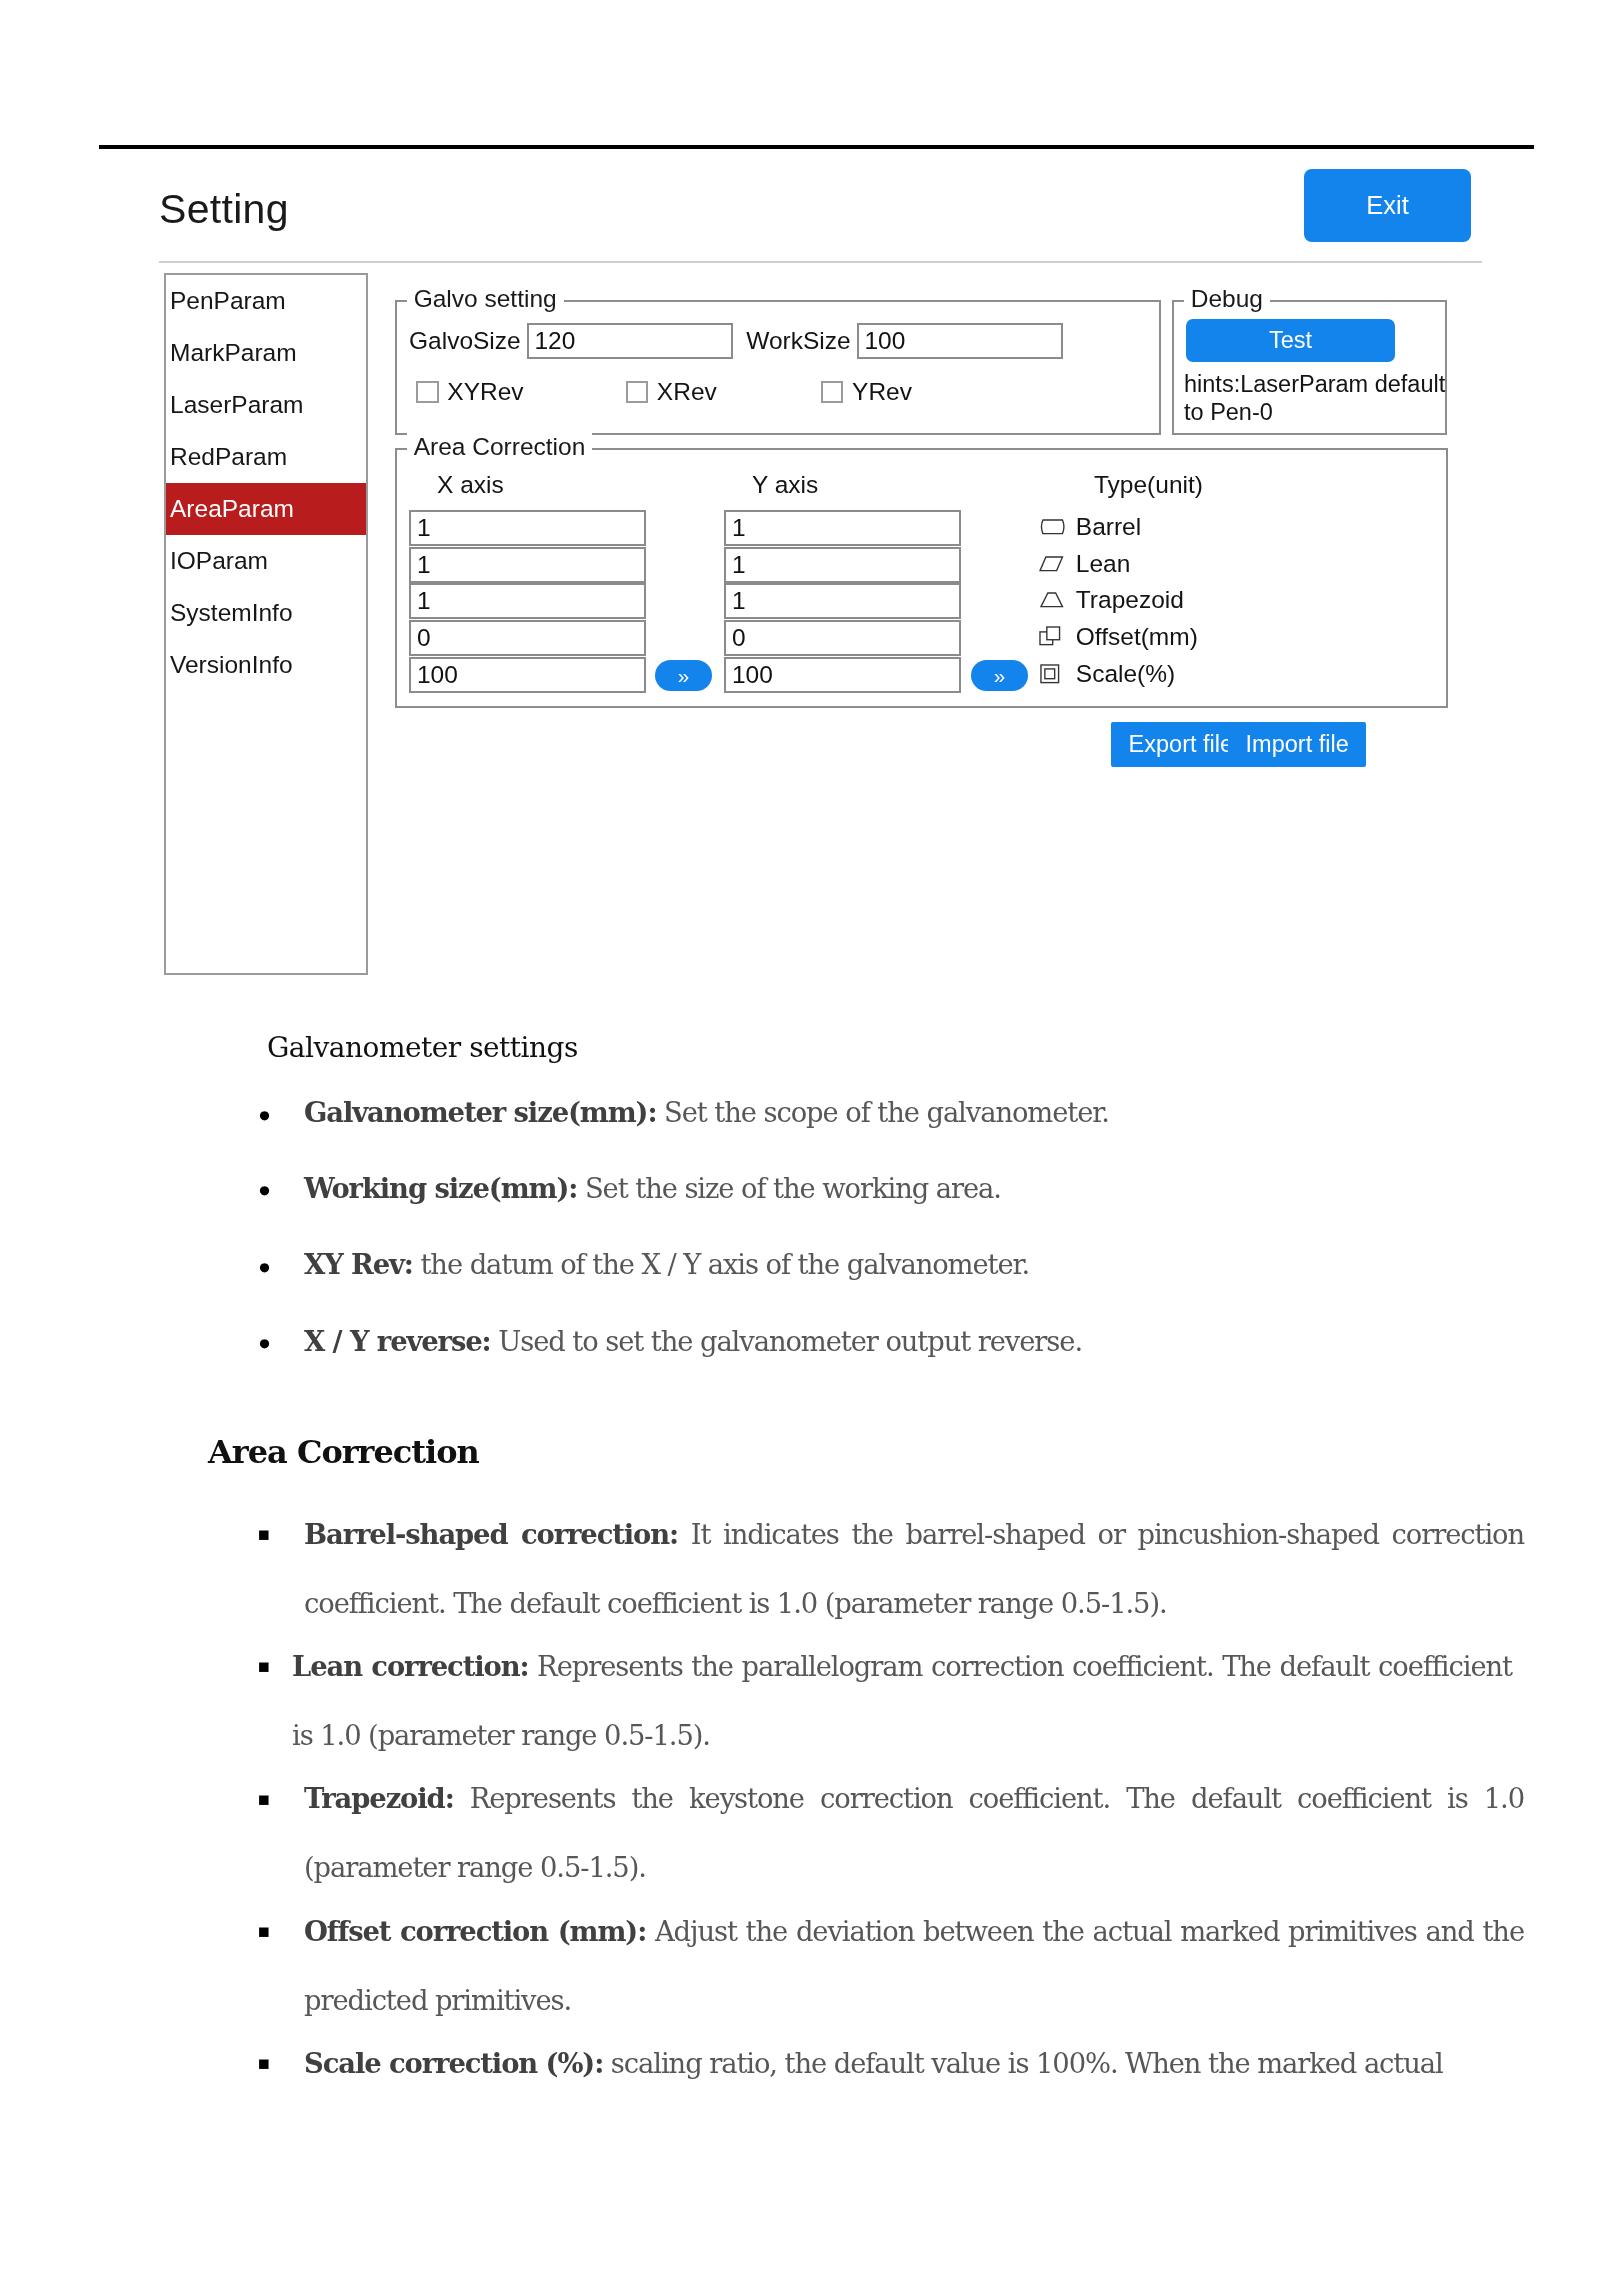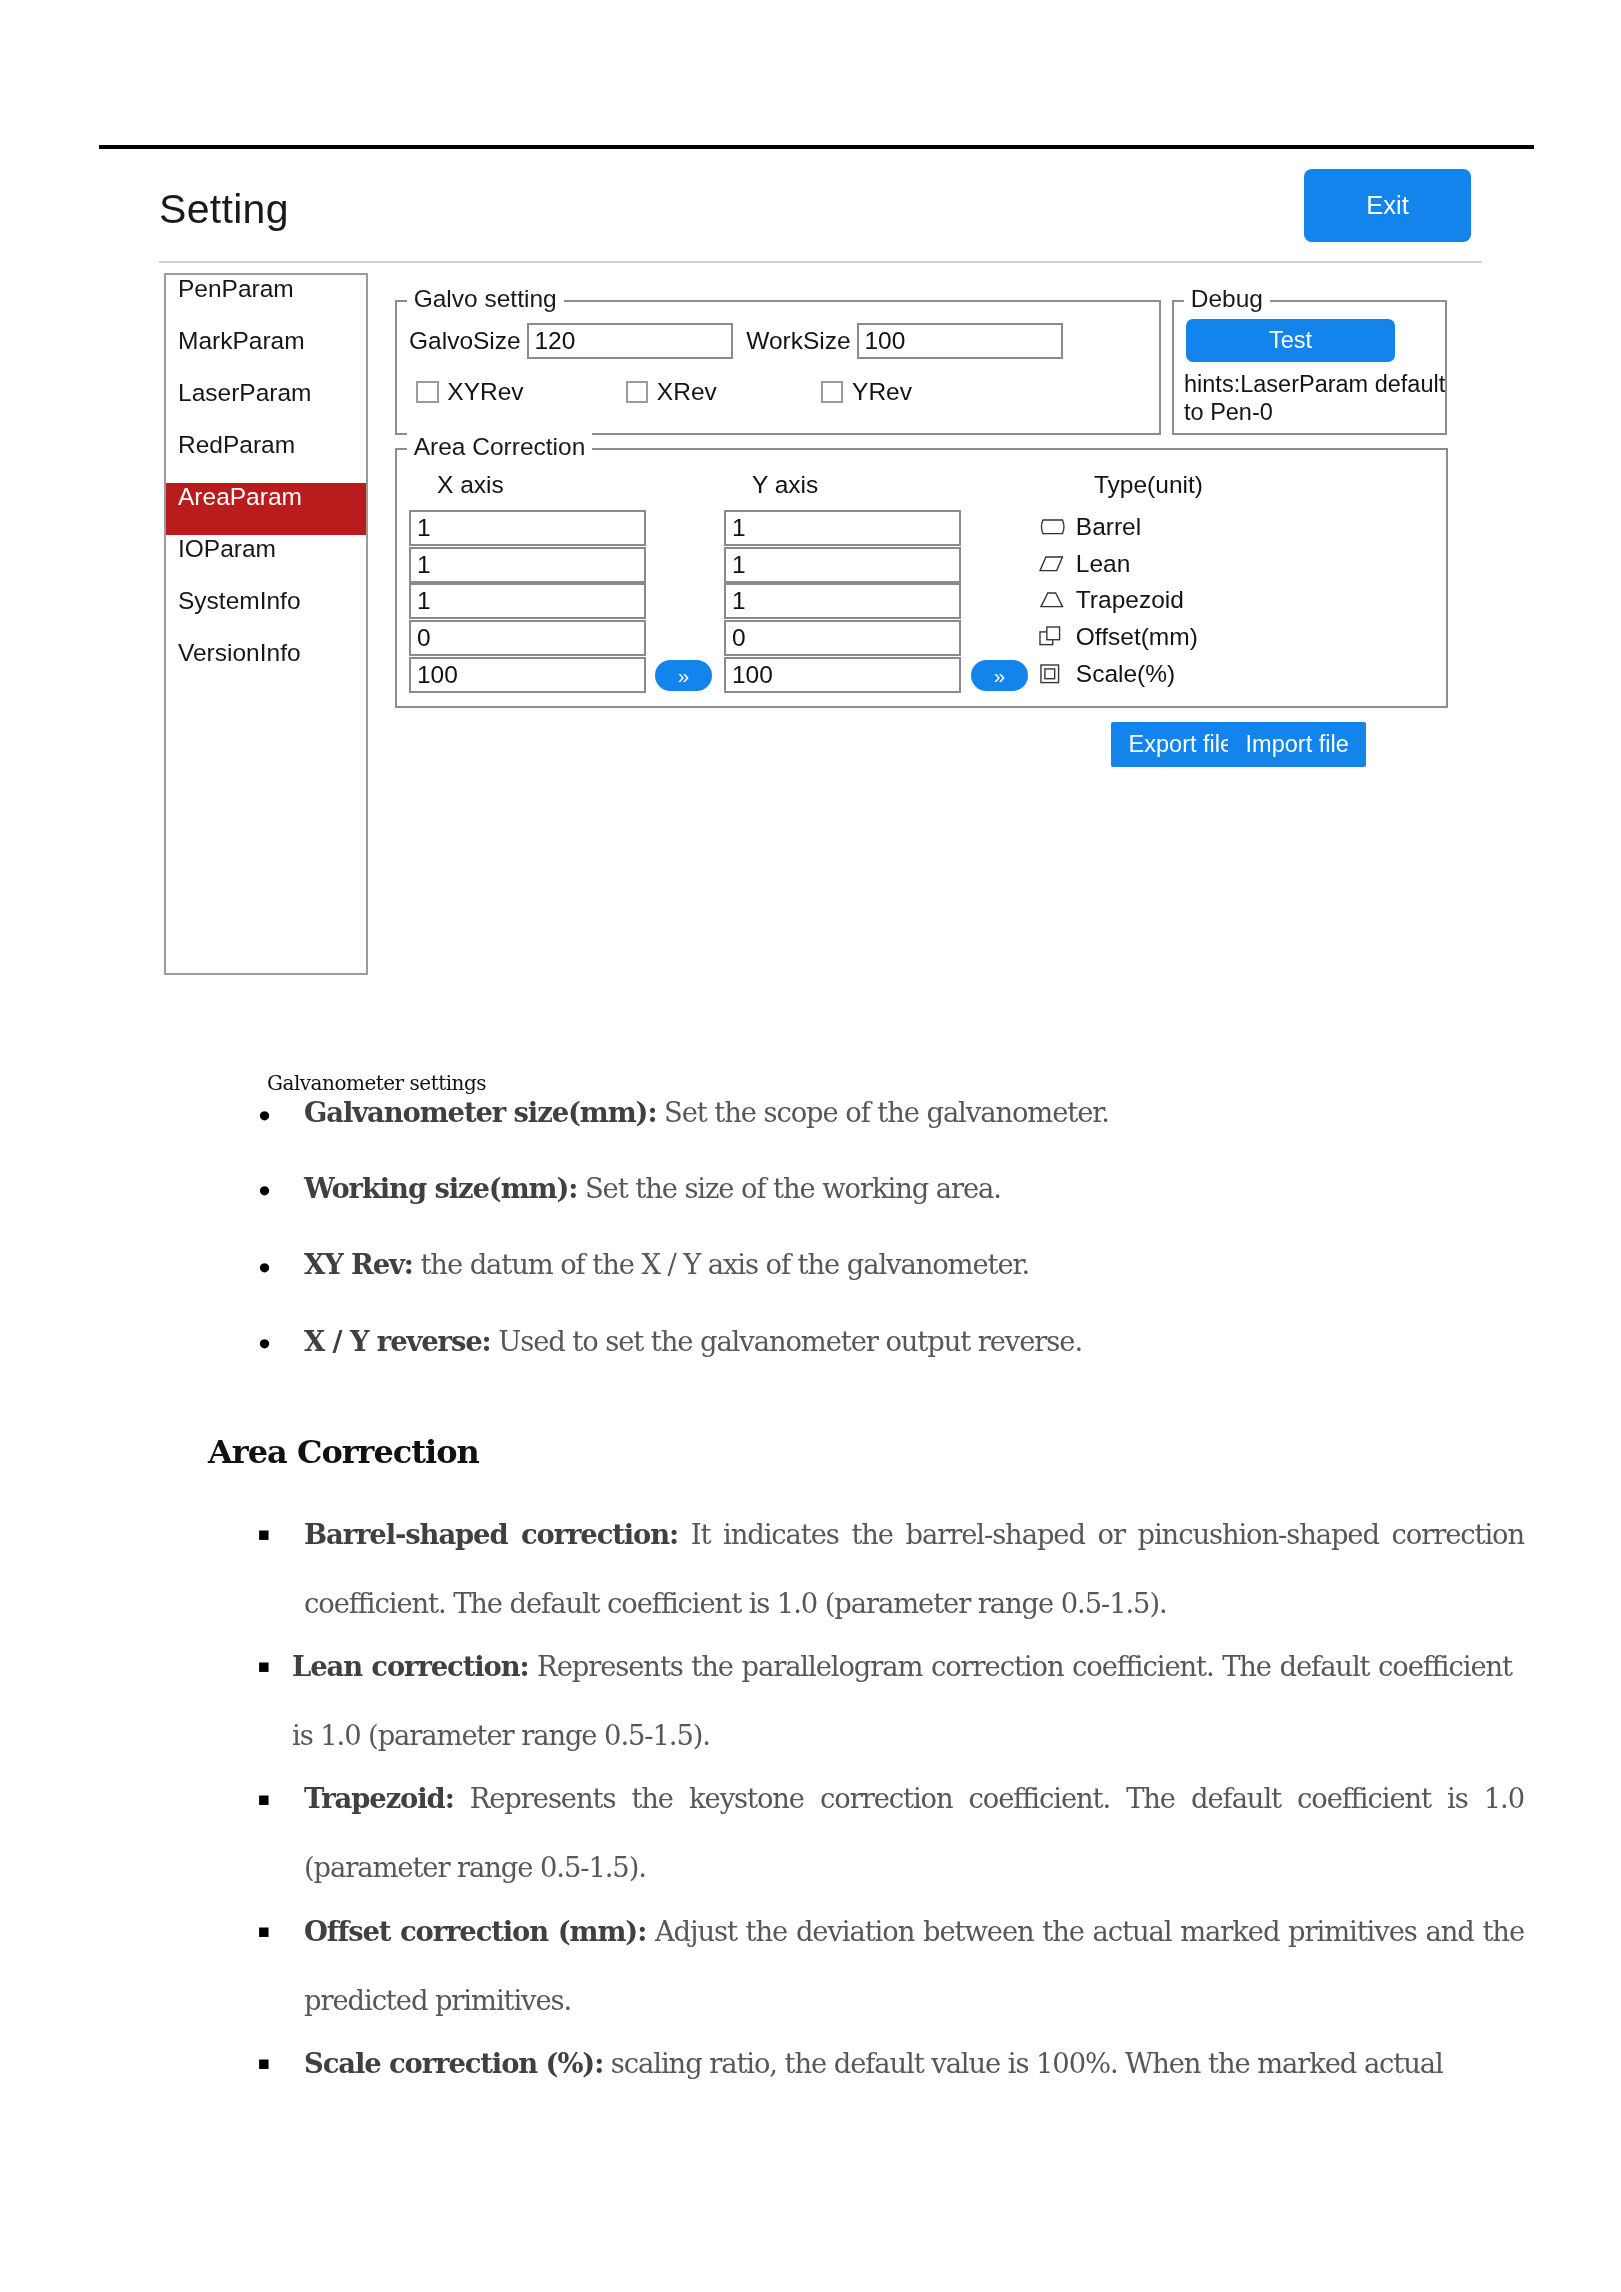--- a/index.html
+++ b/index.html
@@ -22,21 +22,21 @@
     font-family:"Liberation Sans", sans-serif;
   }
   .hdr-divider{position:absolute;left:159px;top:261px;width:1323px;height:2px;background:#cfcfcf;}
 
   
   .sidebar{
     position:absolute;left:164px;top:273px;width:204px;height:702px;
     border:2px solid #9a9a9a;background:#fff;box-sizing:border-box;
   }
   .side-item{
-    height:52px;display:flex;padding-left:12px;
+    height:52px;display:flex;align-items:center;padding-left:4px;
     font-size:24.5px;color:#171717;box-sizing:border-box;cursor:pointer;
   }
   .side-item.active{background:#b91c1c;color:#fff;}
 
   
   .groupbox{position:absolute;box-sizing:border-box;border:2px solid #8d8d8d;background:#fff;}
   .group-legend{
     position:absolute;top:-16.7px;left:9.8px;background:#fff;padding:0 6.9px;
     font-size:24.5px;color:#1a1a1a;white-space:nowrap;
   }
@@ -89,22 +89,22 @@
 
   .file-btn{
     position:absolute;height:45px;background:#1484ED;border:none;border-radius:2px;
     color:#fff;font-size:23.5px;display:flex;align-items:center;justify-content:center;
     cursor:pointer;padding:0 17.6px;font-family:"Liberation Sans", sans-serif;
   }
 
   
   .doc{position:absolute;left:0;top:0;width:1621px;}
   .doc-sub{
-    position:absolute;left:267px;top:1031px;font-size:20px;color:#111;
-    font-family:"DejaVu Serif", serif;font-weight:400;letter-spacing:-0.5px;margin-top:40px;
+    position:absolute;left:267px;top:1031px;font-size:28px;color:#111;
+    font-family:"DejaVu Serif", serif;font-weight:400;letter-spacing:-0.5px;
   }
   .doc-h2{
     position:absolute;left:208px;top:1433px;font-size:32px;color:#111;font-weight:bold;
     font-family:"DejaVu Serif", serif;letter-spacing:-1px;
   }
   .bl-mark{position:absolute;font-size:21.6px;color:#000;line-height:1;}
   .bl-text{
     position:absolute;font-size:27.4px;line-height:69px;
     font-family:"DejaVu Serif", serif;letter-spacing:-1.1px;
   }

